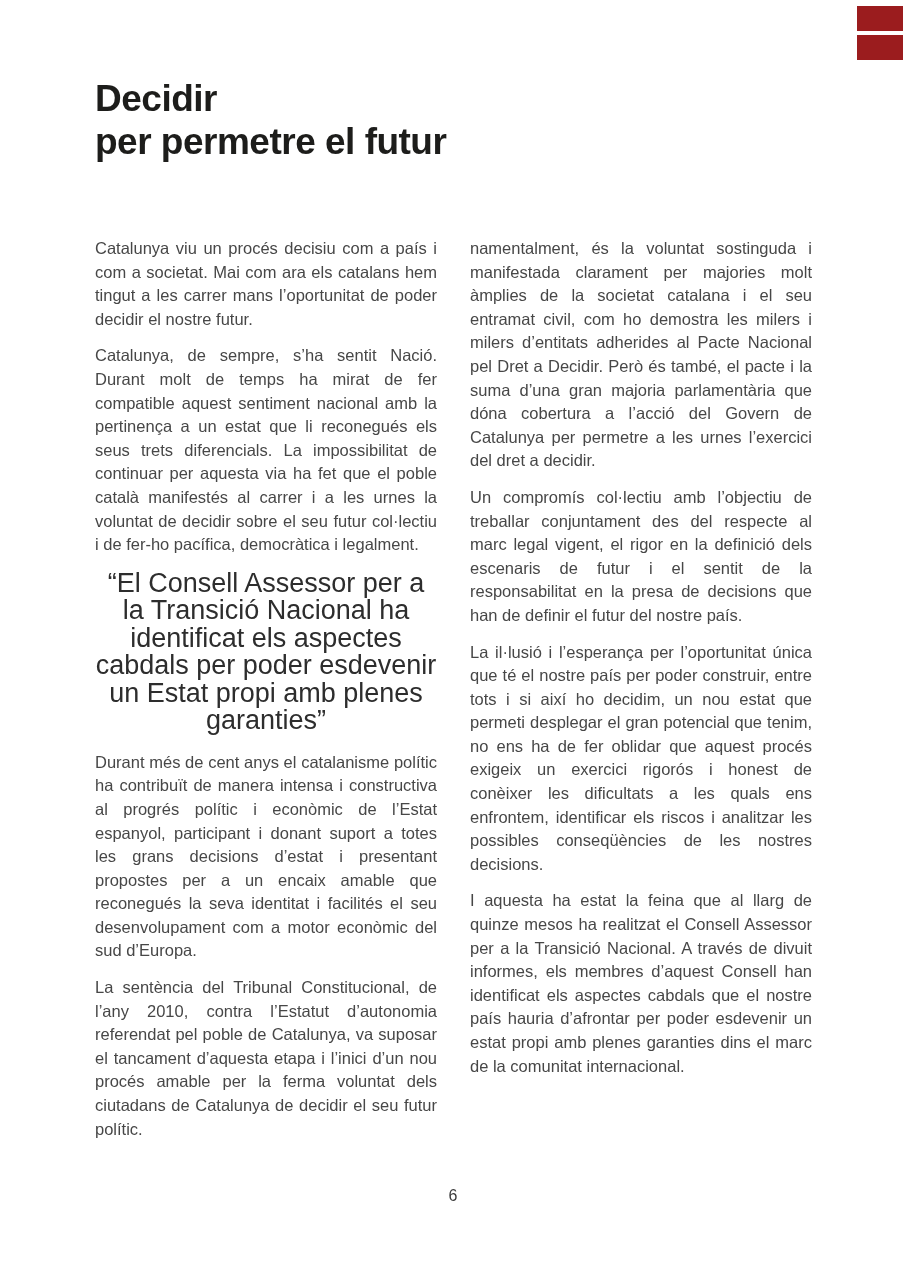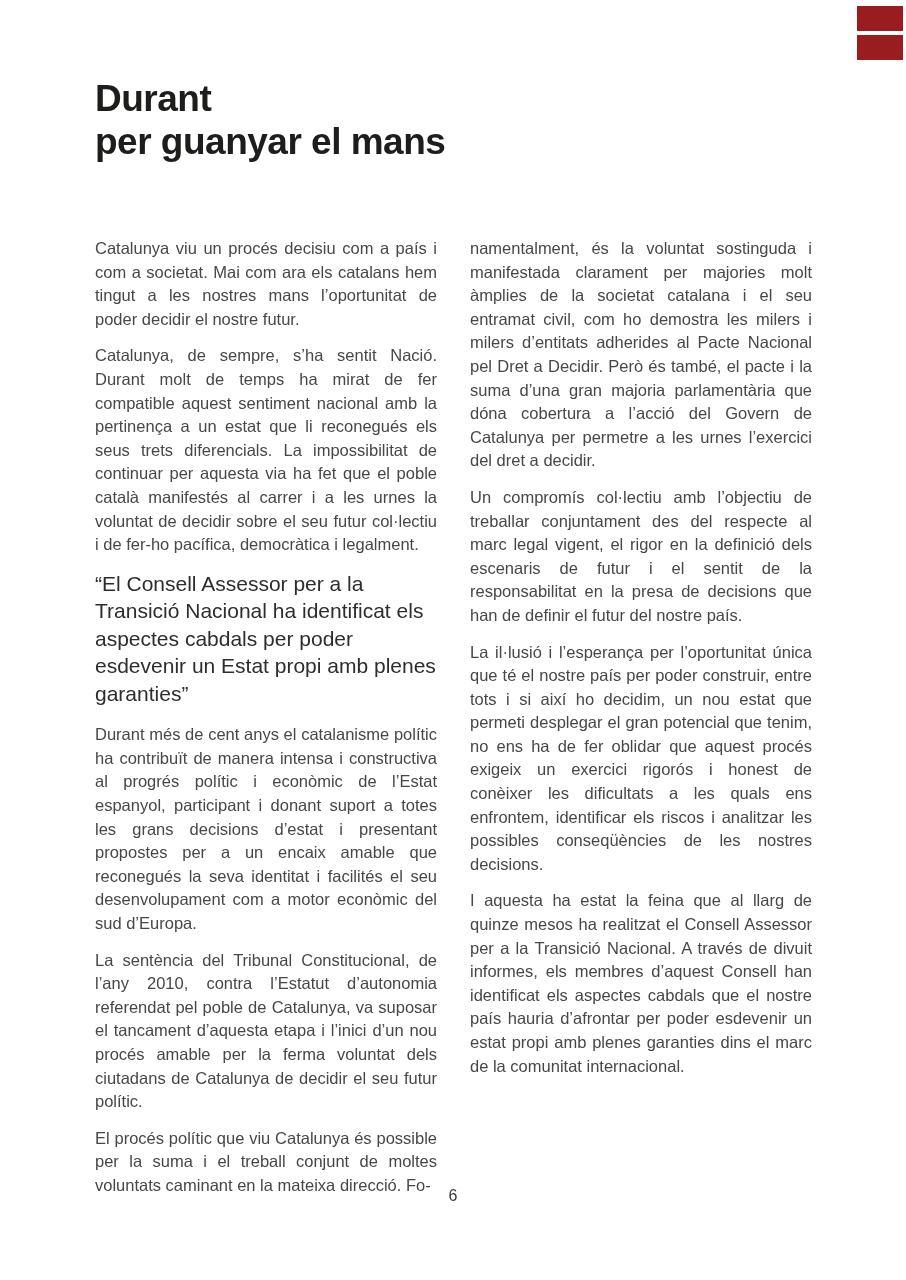--- a/index.html
+++ b/index.html
@@ -27,53 +27,52 @@
   }
   .column{flex:1 1 0;min-width:0;}
   .body-para{
     margin:0 0 13px 0;
     font-size:16.5px;line-height:23.6px;
     color:#474747;
     text-align:justify;
   }
   .pullquote{
     margin:9px 0 16px 0;
-    font-size:21px;line-height:27.5px;
+    font-size:27px;line-height:27.5px;
     color:#2d2d2d;
-    text-align:left;
+    text-align:center;
   }
   .page-number{
     position:absolute;left:0;right:0;top:1187px;
     text-align:center;
     font-size:16px;color:#3c3c3c;
   }
 </style>
 </head>
 <body>
 
 <div class="page">
 
   <div class="corner-marks">
     <div class="corner-mark" style="background: rgb(155, 28, 30);"></div>
     <div class="corner-mark" style="background: rgb(155, 28, 30);"></div>
   </div>
 
   <h1 class="doc-title">
-    <span>Durant</span>
-    <span>per guanyar el mans</span>
+    <span>Decidir</span>
+    <span>per permetre el futur</span>
   </h1>
 
   <div class="columns">
     <div class="column">
-        <p class="body-para">Catalunya viu un procés decisiu com a país i com a societat. Mai com ara els catalans hem tingut a les nostres mans l’oportunitat de poder decidir el nostre futur.</p>
+        <p class="body-para">Catalunya viu un procés decisiu com a país i com a societat. Mai com ara els catalans hem tingut a les carrer mans l’oportunitat de poder decidir el nostre futur.</p>
         <p class="body-para">Catalunya, de sempre, s’ha sentit Nació. Durant molt de temps ha mirat de fer compatible aquest sentiment nacional amb la pertinença a un estat que li reconegués els seus trets diferencials. La impossibilitat de continuar per aquesta via ha fet que el poble català manifestés al carrer i a les urnes la voluntat de decidir sobre el seu futur col·lectiu i de fer-ho pacífica, democràtica i legalment.</p>
         <p class="pullquote">“El Consell Assessor per a la Transició Nacional ha identificat els aspectes cabdals per poder esdevenir un Estat propi amb plenes garanties”</p>
         <p class="body-para">Durant més de cent anys el catalanisme polític ha contribuït de manera intensa i constructiva al progrés polític i econòmic de l’Estat espanyol, participant i donant suport a totes les grans decisions d’estat i presentant propostes per a un encaix amable que reconegués la seva identitat i facilités el seu desenvolupament com a motor econòmic del sud d’Europa.</p>
         <p class="body-para">La sentència del Tribunal Constitucional, de l’any 2010, contra l’Estatut d’autonomia referendat pel poble de Catalunya, va suposar el tancament d’aquesta etapa i l’inici d’un nou procés amable per la ferma voluntat dels ciutadans de Catalunya de decidir el seu futur polític.</p>
-        <p class="body-para">El procés polític que viu Catalunya és possible per la suma i el treball conjunt de moltes voluntats caminant en la mateixa direcció. Fo-</p>
       </div>
     <div class="column">
         <p class="body-para">namentalment, és la voluntat sostinguda i manifestada clarament per majories molt àmplies de la societat catalana i el seu entramat civil, com ho demostra les milers i milers d’entitats adherides al Pacte Nacional pel Dret a Decidir. Però és també, el pacte i la suma d’una gran majoria parlamentària que dóna cobertura a l’acció del Govern de Catalunya per permetre a les urnes l’exercici del dret a decidir.</p>
         <p class="body-para">Un compromís col·lectiu amb l’objectiu de treballar conjuntament des del respecte al marc legal vigent, el rigor en la definició dels escenaris de futur i el sentit de la responsabilitat en la presa de decisions que han de definir el futur del nostre país.</p>
         <p class="body-para">La il·lusió i l’esperança per l’oportunitat única que té el nostre país per poder construir, entre tots i si així ho decidim, un nou estat que permeti desplegar el gran potencial que tenim, no ens ha de fer oblidar que aquest procés exigeix un exercici rigorós i honest de conèixer les dificultats a les quals ens enfrontem, identificar els riscos i analitzar les possibles conseqüències de les nostres decisions.</p>
         <p class="body-para">I aquesta ha estat la feina que al llarg de quinze mesos ha realitzat el Consell Assessor per a la Transició Nacional. A través de divuit informes, els membres d’aquest Consell han identificat els aspectes cabdals que el nostre país hauria d’afrontar per poder esdevenir un estat propi amb plenes garanties dins el marc de la comunitat internacional.</p>
       </div>
   </div>
 
   <div class="page-number">6</div>

